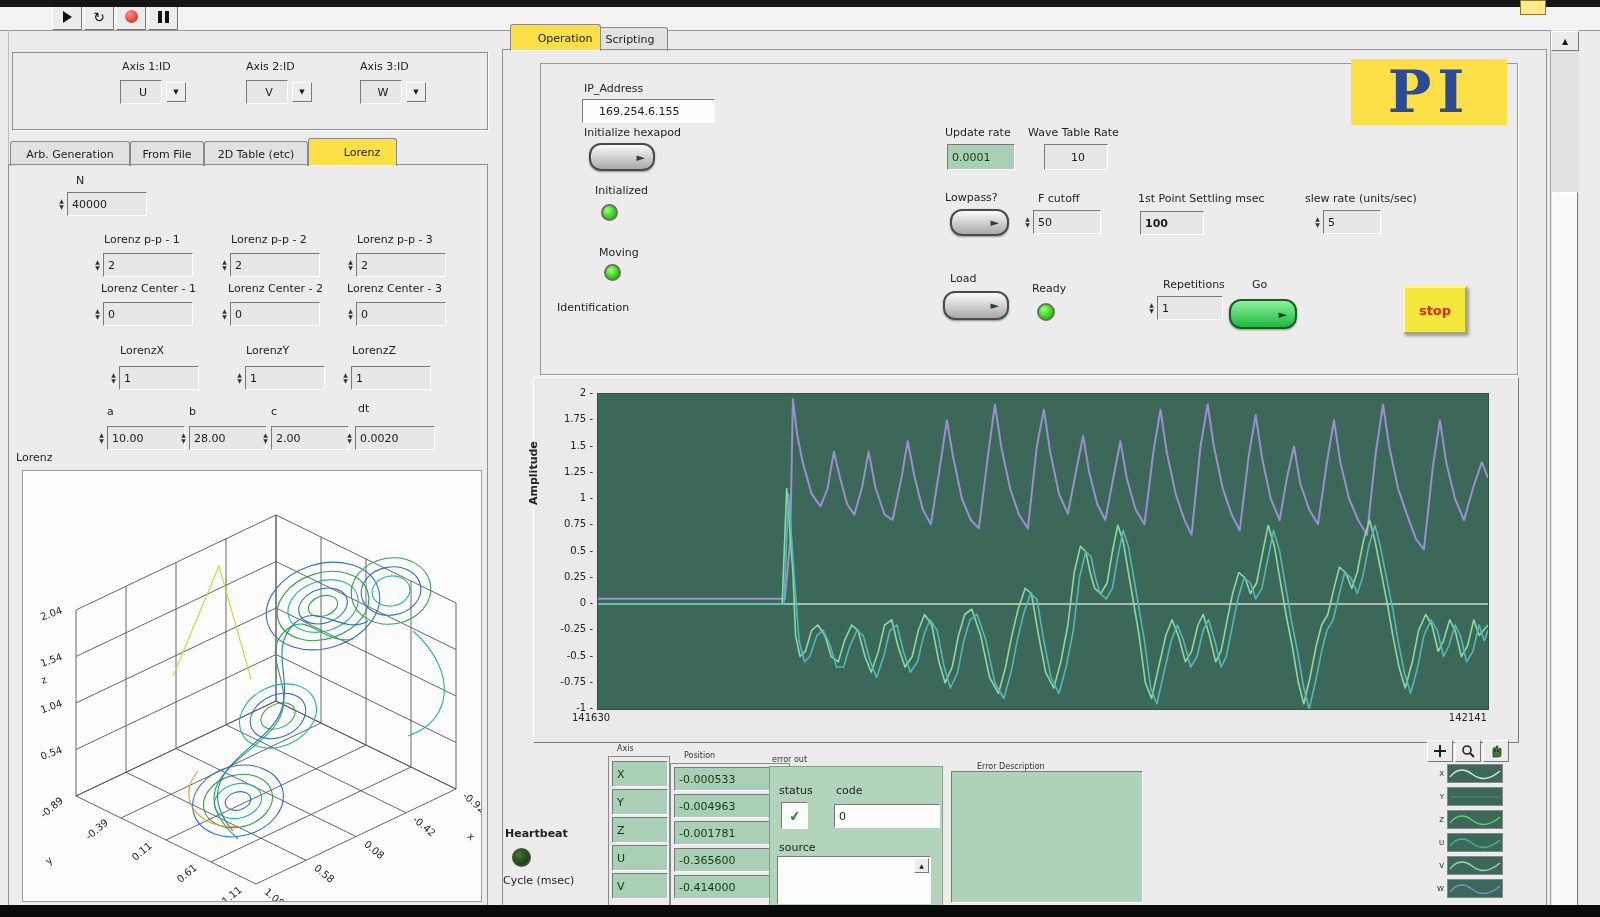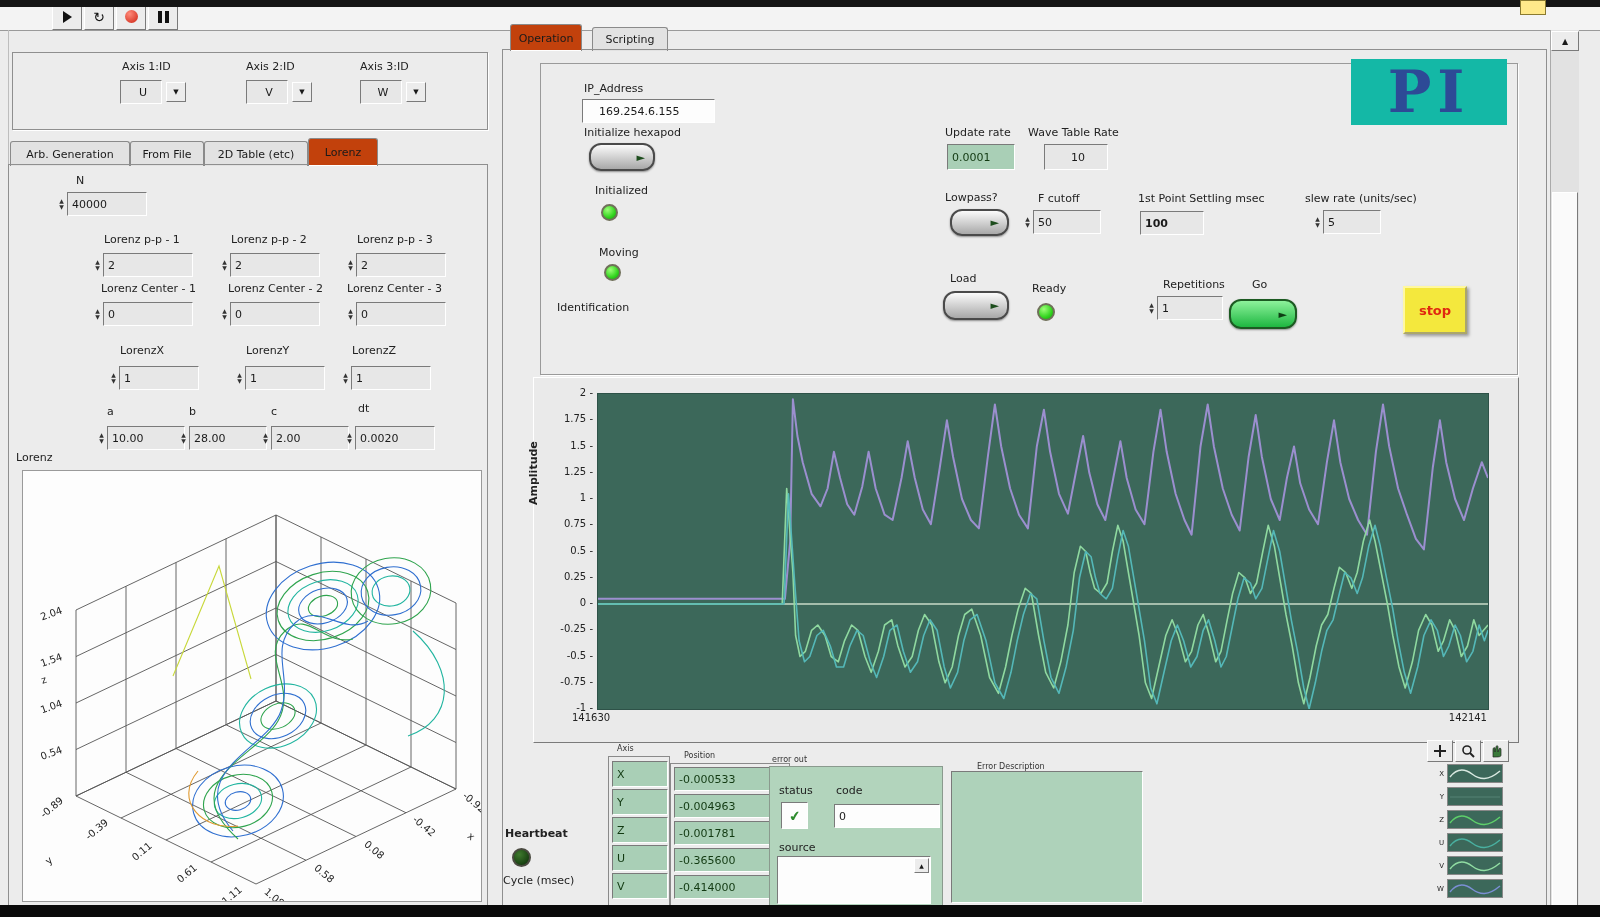--- a/index.html
+++ b/index.html
@@ -18,21 +18,21 @@
   .led{border-radius:50%;border:2px solid #70705a;
        background:radial-gradient(circle at 35% 30%,#9dff78,#32d41e 60%,#17960f);}
   .led-dark{border-radius:50%;border:2px solid #4a4a40;
        background:radial-gradient(circle at 35% 30%,#3f7a2e,#1c4714 65%,#0e2a0b);}
   .pill{border-radius:12px;border:2px solid #4a4a4a;display:flex;align-items:center;justify-content:flex-end;
         background:linear-gradient(#fbfbfb,#a8a8a8);box-shadow:0 1px 2px rgba(0,0,0,.4);}
   .pill .arr{color:#1d4d1d;font-size:11px;margin-right:8px;}
   .pill-go{background:linear-gradient(#8df29b,#1eb741);border-color:#1c5a22;}
   .tab{position:absolute;font-size:11px;display:flex;align-items:center;justify-content:center;
        background:#e2e2e2;border:1px solid #8a8a8a;border-bottom:none;border-radius:3px 3px 0 0;cursor:pointer;}
-  .tab.sel{background:#c2410c;z-index:3;box-shadow:0 -1px 0 #fff inset;}
+  .tab.sel{background:#fde047;z-index:3;box-shadow:0 -1px 0 #fff inset;padding-left:19px;}
   .lg-row{display:flex;align-items:center;margin-bottom:4px;}
   .lg-lab{width:14px;font-size:7px;text-align:right;margin-right:3px;color:#222;}
   .lg-thumb{width:54px;height:17px;border:1px solid #888;background:#3c685a;}
   .palbtn{width:24px;height:20px;display:flex;align-items:center;justify-content:center;cursor:pointer;}
   .tickz{position:absolute;font-size:10px;color:#222;}
 </style>
 </head>
 <body>
 
 <div class="screen">
@@ -427,21 +427,21 @@
   <div class="a lbl" style="left:1252px;top:278px;">Go</div>
   <div class="a pill pill-go" style="left:1229px;top:299px;width:64px;height:26px;">
     <span class="arr" style="color:#0e3d14;">►</span>
     </div>
 
   <div class="a" style="left:1403px;top:286px;width:60px;height:44px;background:#f4e83d;border:2px outset #fff8a0;
               display:flex;align-items:center;justify-content:center;box-shadow:2px 2px 3px rgba(0,0,0,.35);">
     <span style="color:#e02810;font-weight:bold;font-size:13px;">stop</span>
   </div>
 
-  <div class="a" style="left:1351px;top:59px;width:156px;height:66px;background:#14b8a6;display:flex;align-items:center;justify-content:center;">
+  <div class="a" style="left:1351px;top:59px;width:156px;height:66px;background:#fde047;display:flex;align-items:center;justify-content:center;">
     <span style="font-family:'DejaVu Serif','Liberation Serif',serif;font-weight:bold;font-size:58px;color:#2d4a96;letter-spacing:6px;">PI</span>
   </div>
 
   <div class="a raised" style="left:533px;top:377px;width:984px;height:364px;background:#eaeaea;"></div>
   <div class="a" style="left:527px;top:505px;font-size:11px;font-weight:bold;transform:rotate(-90deg);transform-origin:left top;color:#222;">Amplitude</div>
   <div class="a" id="yticks" style="left:535px;top:387px;width:58px;height:330px;">
       <div class="tickz" style="right: 0px; top: 0px; width: 58px; text-align: right; line-height: 12px;">2 -</div>
       <div class="tickz" style="right: 0px; top: 26.25px; width: 58px; text-align: right; line-height: 12px;">1.75 -</div>
       <div class="tickz" style="right: 0px; top: 52.5px; width: 58px; text-align: right; line-height: 12px;">1.5 -</div>
       <div class="tickz" style="right: 0px; top: 78.75px; width: 58px; text-align: right; line-height: 12px;">1.25 -</div>

